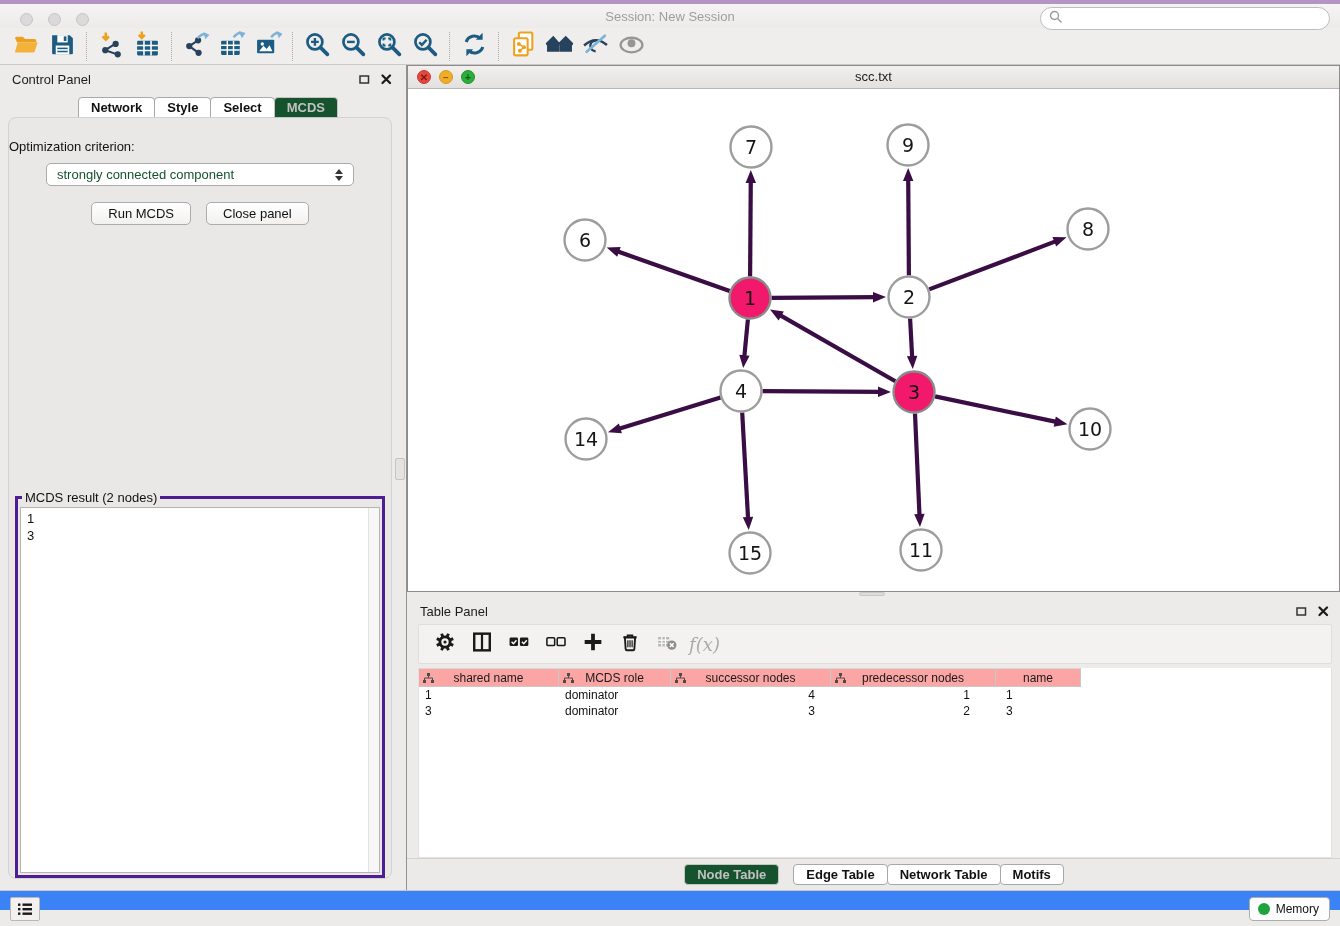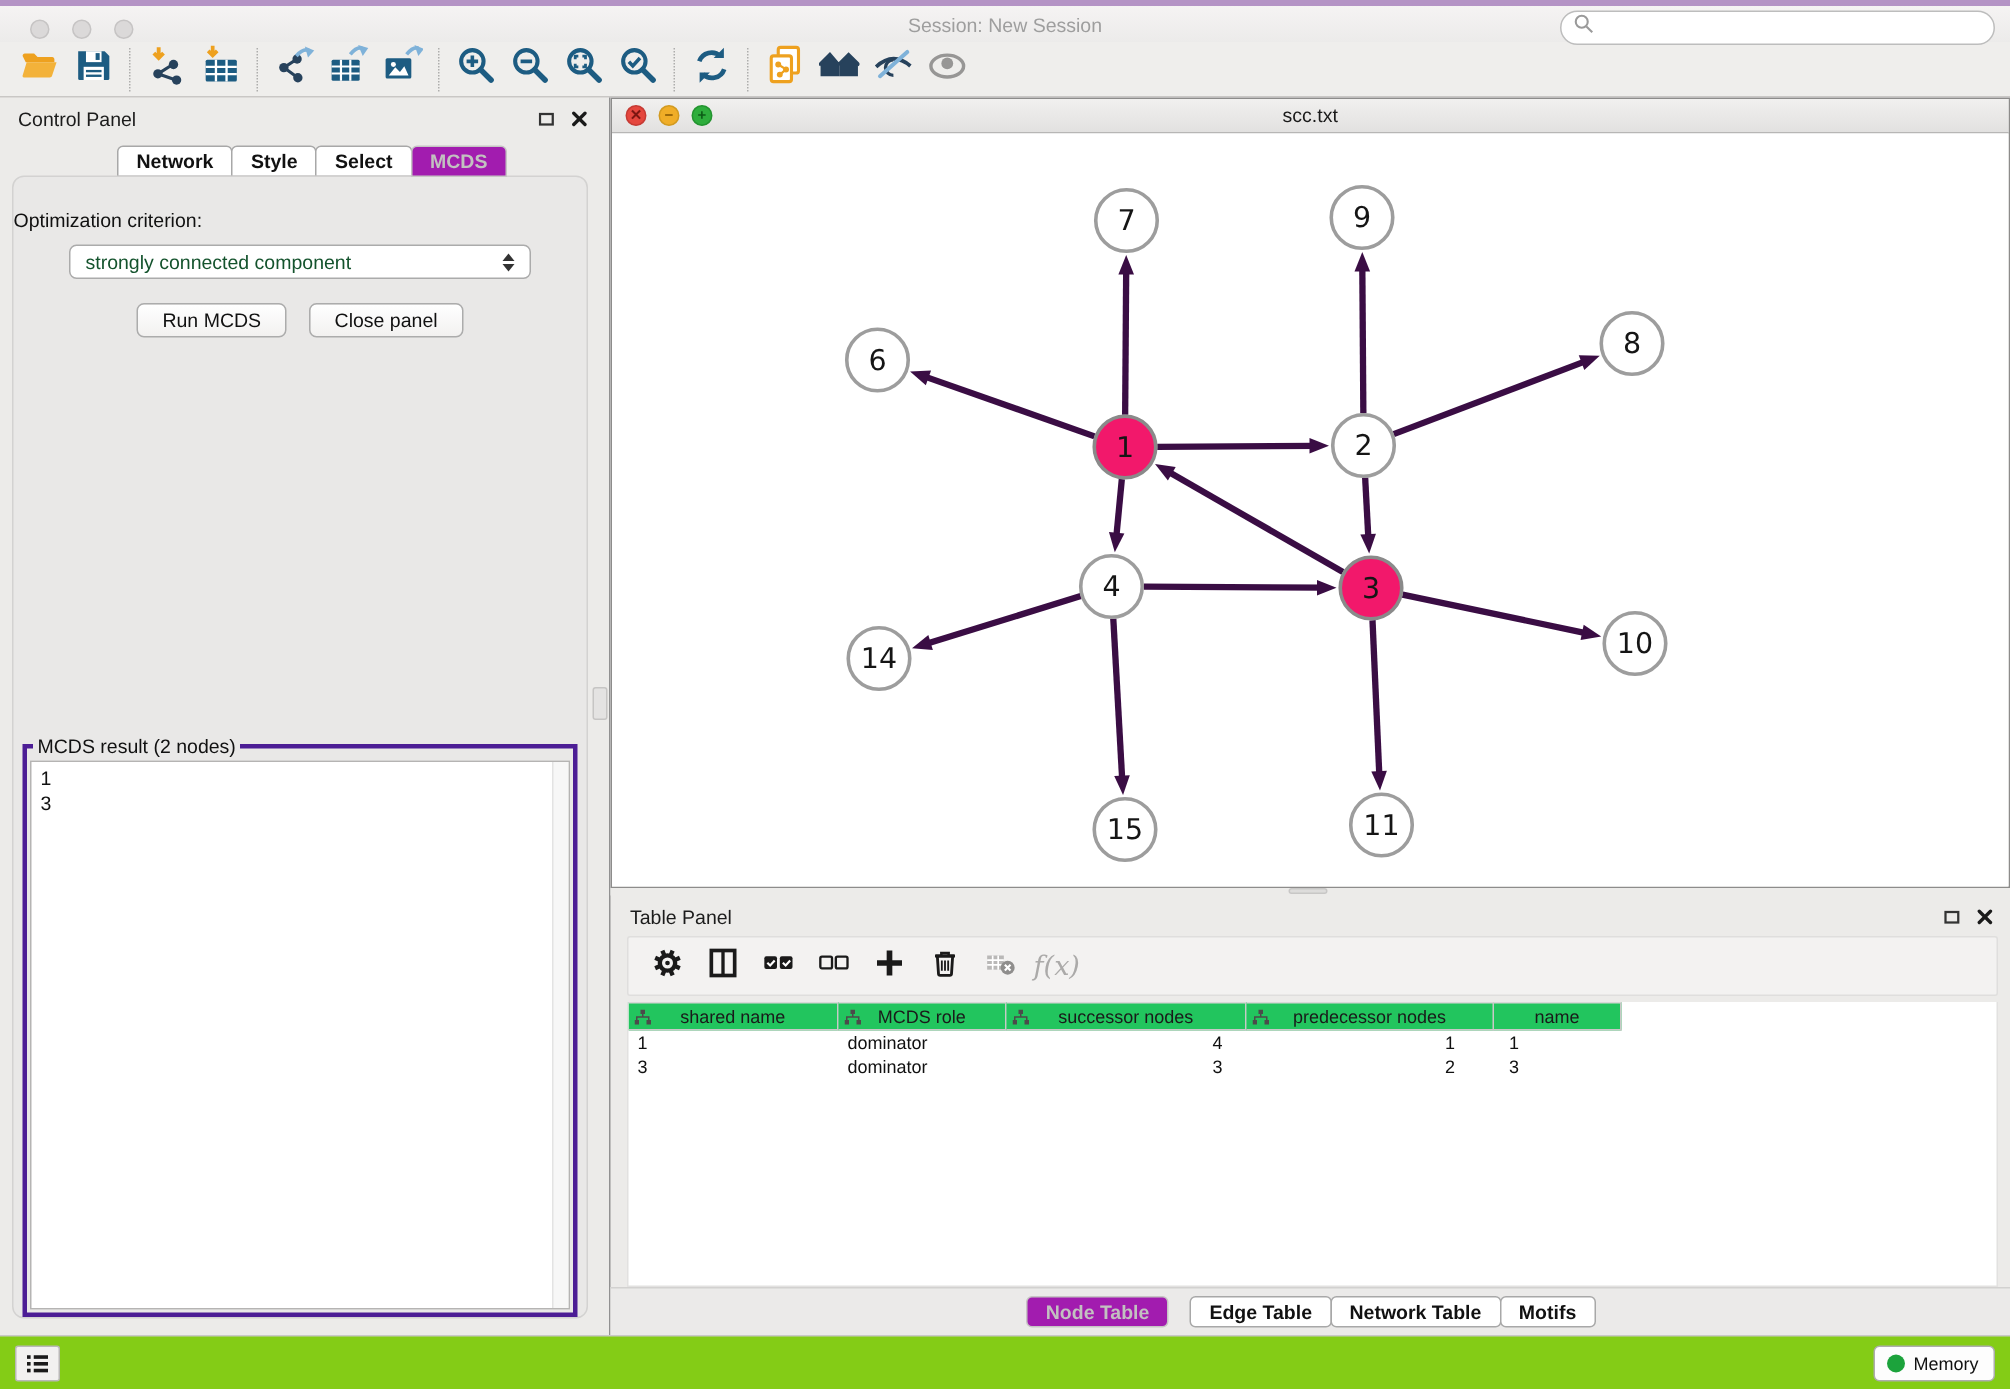--- a/index.html
+++ b/index.html
@@ -26,21 +26,21 @@
   
   .left-panel { position:absolute; left:0; top:65px; width:405px; height:825px; }
   .panel-head { position:absolute; left:0; top:3px; width:100%; height:24px; }
   .panel-head .ph-title { position:absolute; left:12px; top:4px; font-size:13px; color:#1c1c1c; }
   .winbtns { position:absolute; right:12px; top:5px; display:flex; gap:9px; }
   .winbtn { width:13px; height:13px; display:flex; align-items:center; justify-content:center; }
 
   .cp-tabs { position:absolute; left:78px; top:32px; display:flex; }
   .tab { height:21px; padding:0 12px; background:#fff; border:1px solid #a8a8a8; border-radius:4px 4px 0 0;
     font-size:13px; font-weight:600; color:#111; display:flex; align-items:center; margin-right:-1px; }
-  .tab.active { background:#a21caf; color:#c2c1c0; border-color:#c6c5c4; position:relative; z-index:2; }
+  .tab.active { background:#14532d; color:#c2c1c0; border-color:#c6c5c4; position:relative; z-index:2; }
 
   .cp-body { position:absolute; left:8px; top:52px; width:384px; height:762px;
     background:#e9e8e7; border:1px solid #d3d2d1; border-radius:8px; }
   .opt-label { position:absolute; left:0; right:0; top:21px; font-size:13px; color:#111; }
   .dropdown { position:absolute; left:37px; right:37px; top:45px; height:23px; background:#fff;
     border:1px solid #ababab; border-radius:5px; display:flex; align-items:center; padding:0 22px 0 10px;
     font-size:13px; color:#14532d; }
   .dd-stepper { position:absolute; right:8px; top:3px; width:12px; height:16px; display:flex;
     flex-direction:column; align-items:center; justify-content:center; gap:2px; }
   .dd-up { width:0; height:0; border-left:4px solid transparent; border-right:4px solid transparent; border-bottom:5px solid #333; }
@@ -82,32 +82,32 @@
   
   .table-panel { position:absolute; left:407px; top:597px; width:933px; height:293px; }
   .tp-toolbar { position:absolute; left:11px; right:8px; top:27px; height:40px; background:#f3f2f1;
     border:1px solid #dfdedd; border-radius:2px; display:flex; align-items:center; padding-left:12px; gap:10px; }
   .tp-icon { width:27px; height:27px; display:flex; align-items:center; justify-content:center; }
   .fx-label { font-size:18px; font-style:italic; color:#abaaa9; font-family:"DejaVu Serif", serif; margin-left:2px; }
 
   .tp-table-area { position:absolute; left:11px; right:8px; top:71px; bottom:32px; background:#fff;
     border:1px solid #e2e1e0; border-top:none; overflow:hidden; }
   .thead { display:flex; height:19px; }
-  .th { position:relative; height:19px; background:#22c55e; border-right:1px solid #c9c8c7;
+  .th { position:relative; height:19px; background:#fca5a5; border-right:1px solid #c9c8c7;
     border-bottom:1px solid #c9c8c7; border-top:1px solid #d8d7d6; display:flex; align-items:center;
     justify-content:center; font-size:12px; color:#1a1a1a; }
   .th .hier { position:absolute; left:4px; top:4px; }
   .trow { display:flex; height:16px; align-items:center; }
   .td { font-size:12px; color:#111; height:16px; line-height:16px; overflow:hidden; }
 
   .tp-tabs { position:absolute; left:0; right:0; bottom:0; height:32px; background:#ebeae9;
     border-top:1px solid #d2d1d0; display:flex; align-items:center; justify-content:center; }
 
   
-  .statusbar { position:absolute; left:0; top:890px; width:1340px; height:36px; background:#84cc16;
+  .statusbar { position:absolute; left:0; top:890px; width:1340px; height:20px; background:#3b82f6;
     border-top:1px solid #c9c8c7; }
   .list-btn { position:absolute; left:10px; top:6px; width:30px; height:24px; background:#f2f1f0;
     border:1px solid #b9b8b7; border-radius:2px; display:flex; align-items:center; justify-content:center; }
   .memory-btn { position:absolute; right:10px; top:6px; height:24px; padding:0 10px 0 8px; background:#fdfdfd;
     border:1px solid #adadad; border-radius:4px; display:flex; align-items:center; gap:6px; font-size:12px; color:#111; }
   .mem-dot { width:12px; height:12px; border-radius:50%; }
 </style>
 </head>
 <body>
 

